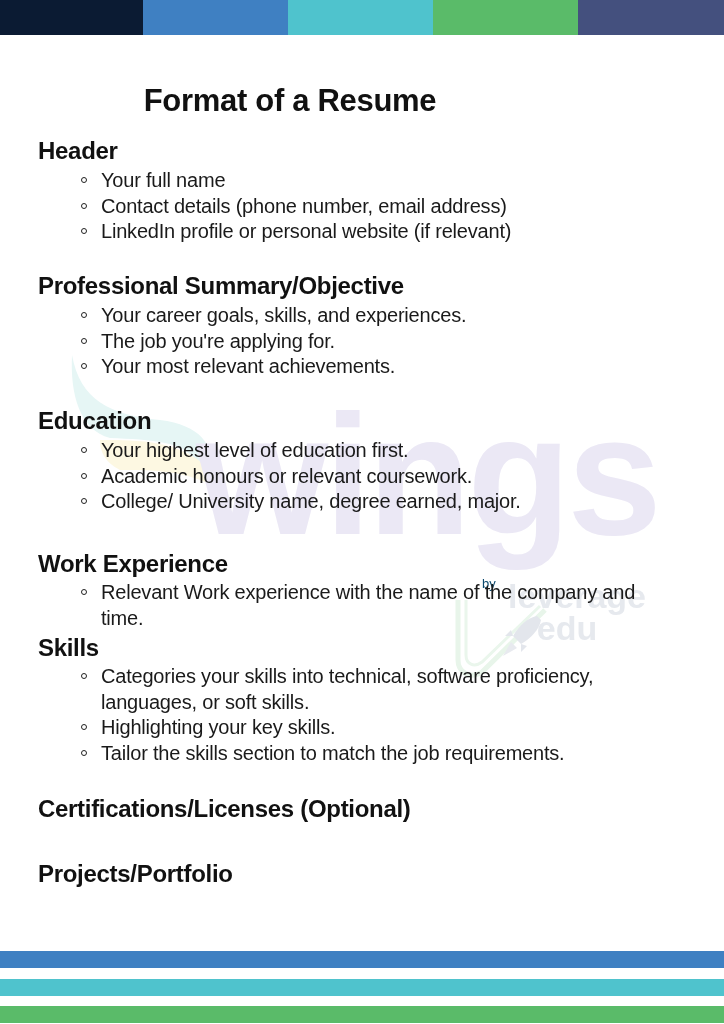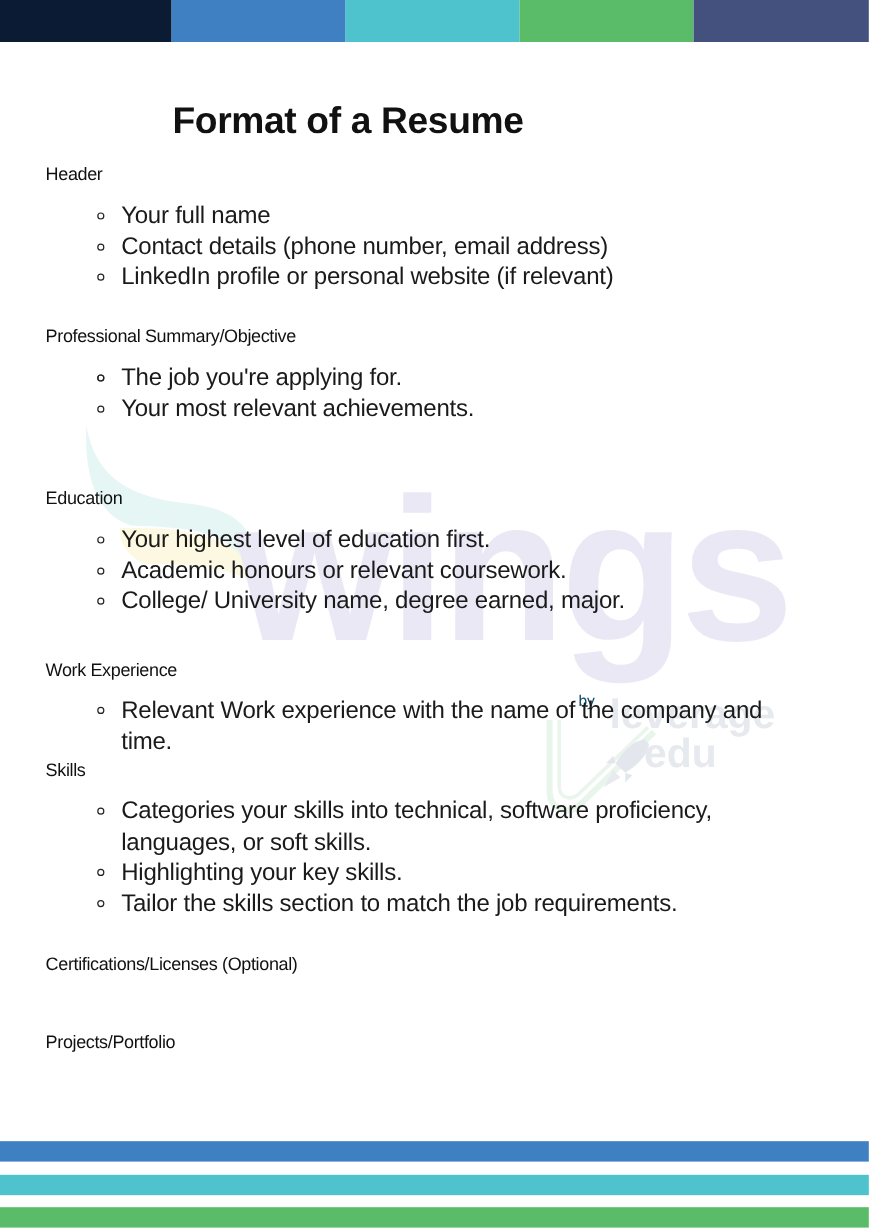--- a/index.html
+++ b/index.html
@@ -74,22 +74,22 @@
       left: 0; top: 62px;
       width: 580px;
       text-align: center;
       font-weight: bold;
       font-size: 31px;
       letter-spacing: -0.3px;
     }
     .section-heading {
       position: absolute;
       left: 38px;
-      font-weight: normal;
-      font-size: 15px;
+      font-weight: bold;
+      font-size: 24px;
       letter-spacing: -0.3px;
       margin: 0;
       white-space: nowrap;
     }
     ul.bullets {
       position: absolute;
       left: 78px;
       margin: 0;
       padding: 0;
       list-style: none;
@@ -154,21 +154,21 @@
 
   <h2 class="section-heading" style="top:137px;">Header</h2>
   <ul class="bullets" style="top:168px;">
     <li><span class="bullet-icon"></span><span>Your full name</span></li>
     <li><span class="bullet-icon"></span><span>Contact details (phone number, email address)</span></li>
     <li><span class="bullet-icon"></span><span>LinkedIn profile or personal website (if relevant)</span></li>
   </ul>
 
   <h2 class="section-heading" style="top:272px;">Professional Summary/Objective</h2>
   <ul class="bullets" style="top:303px;">
-    <li><span class="bullet-icon"></span></li>
+    <li><span class="bullet-icon"></span><span>Your career goals, skills, and experiences.</span></li>
     <li><span class="bullet-icon"></span><span>The job you're applying for.</span></li>
     <li><span class="bullet-icon"></span><span>Your most relevant achievements.</span></li>
   </ul>
 
   <h2 class="section-heading" style="top:407px;">Education</h2>
   <ul class="bullets" style="top:438px;">
     <li><span class="bullet-icon"></span><span>Your highest level of education first.</span></li>
     <li><span class="bullet-icon"></span><span>Academic honours or relevant coursework.</span></li>
     <li><span class="bullet-icon"></span><span>College/ University name, degree earned, major.</span></li>
   </ul>

